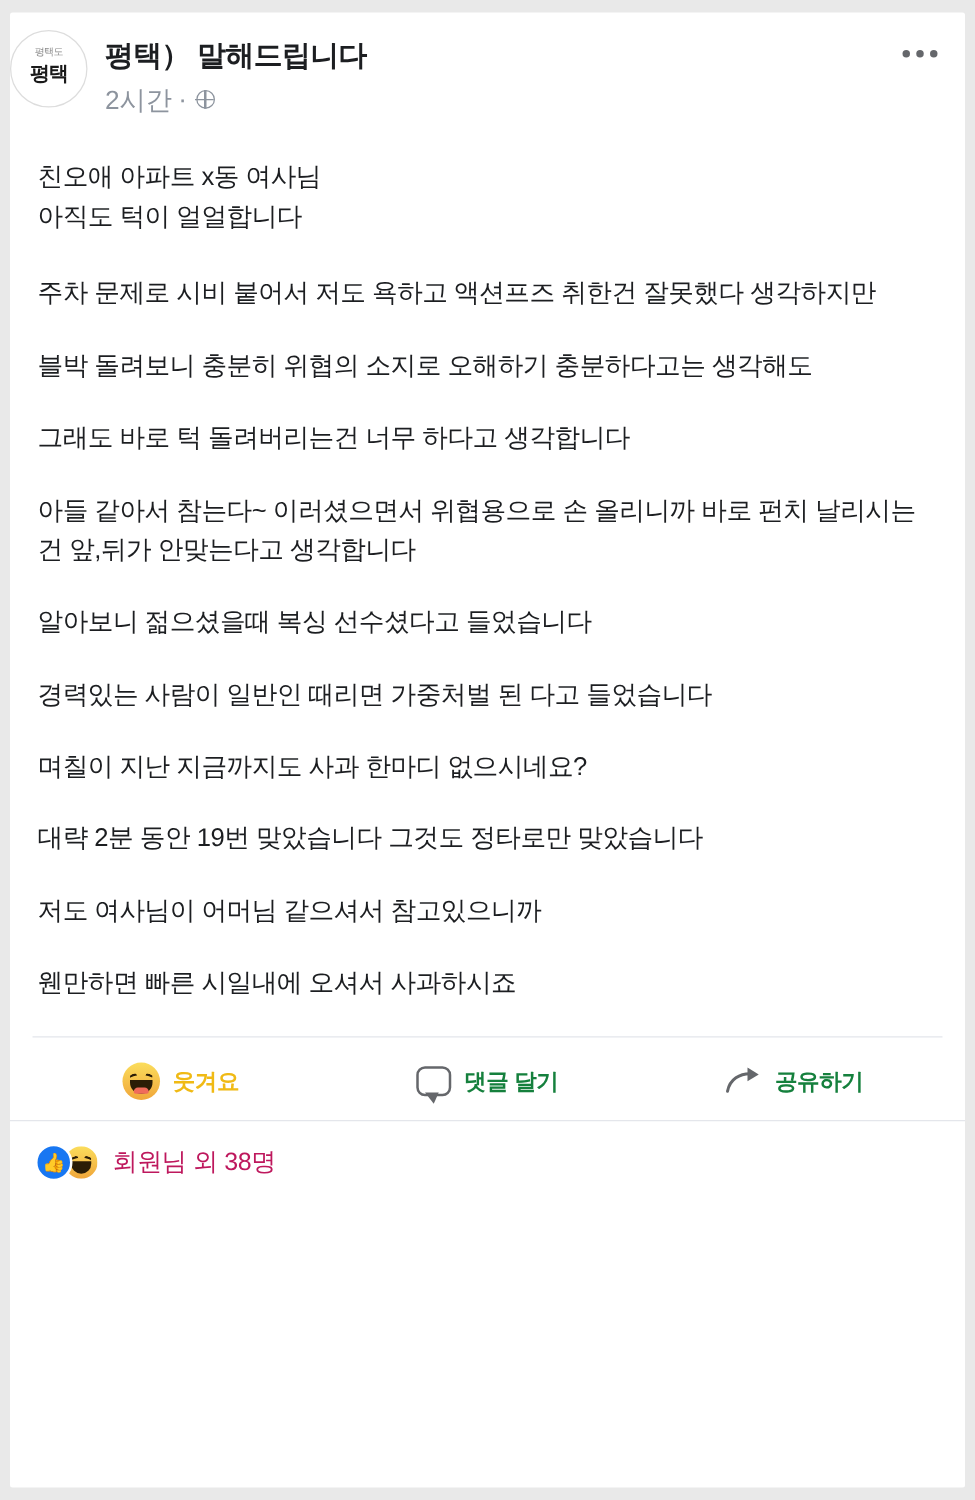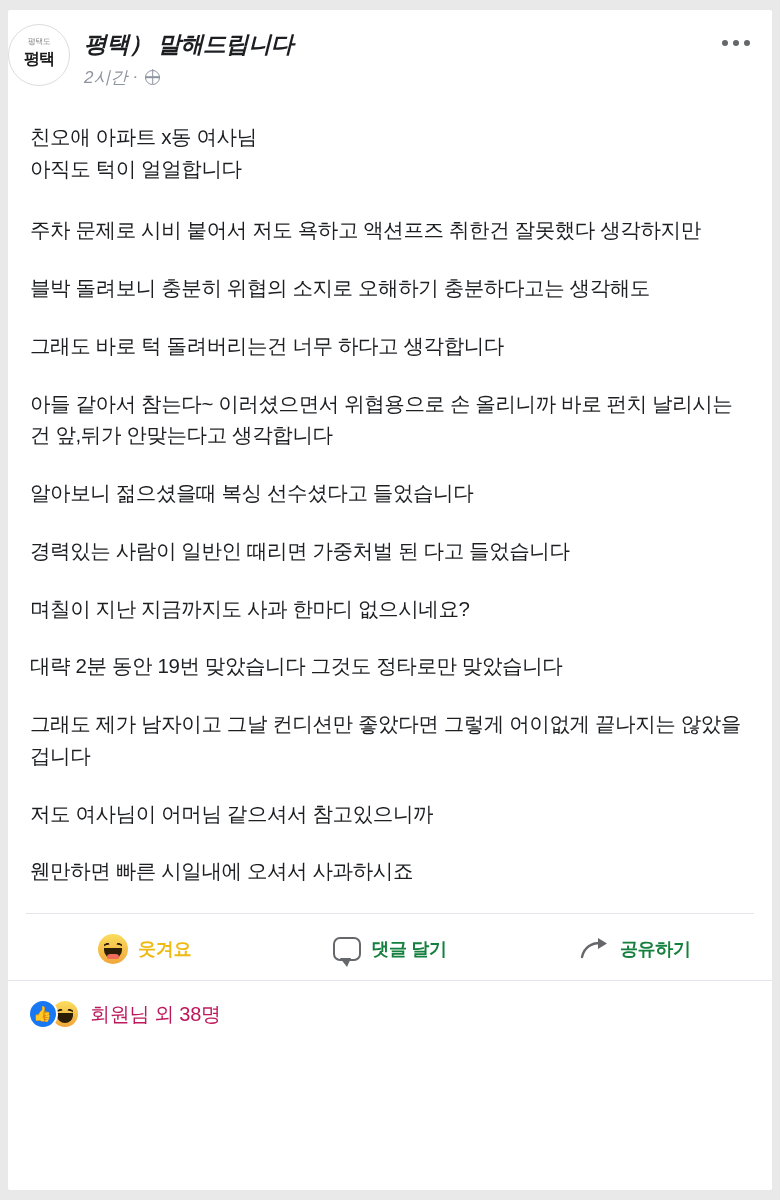--- a/index.html
+++ b/index.html
@@ -62,35 +62,34 @@
     font-size: 16px;
     font-weight: bold;
     color: #1a1a1a;
     letter-spacing: -1px;
   }
   .header-text {
     margin-left: 14px;
     padding-top: 6px;
     flex: 1 1 auto;
     min-width: 0;
-    font-style: italic;
   }
   .page-title {
     font-size: 23px;
     font-weight: bold;
     color: #1c1e21;
     line-height: 1.25;
     letter-spacing: -0.4px;
   }
   .meta-row {
     display: flex;
     align-items: center;
     margin-top: 7px;
     color: #8d949e;
-    font-size: 17px;
+    font-size: 21px;
   }
   .meta-sep { margin: 0 5px; }
   .globe {
     display: inline-block;
     width: 15px;
     height: 15px;
     border-radius: 50%;
     border: 1.6px solid #8d949e;
     position: relative;
     margin-left: 2px;
@@ -321,21 +320,20 @@
       <div class="para">친오애 아파트 x동 여사님
 아직도 턱이 얼얼합니다</div>
       <div class="para">주차 문제로 시비 붙어서 저도 욕하고 액션프즈 취한건 잘못했다 생각하지만</div>
       <div class="para">블박 돌려보니 충분히 위협의 소지로 오해하기 충분하다고는 생각해도</div>
       <div class="para">그래도 바로 턱 돌려버리는건 너무 하다고 생각합니다</div>
       <div class="para">아들 같아서 참는다~ 이러셨으면서 위협용으로 손 올리니까 바로 펀치 날리시는건 앞,뒤가 안맞는다고 생각합니다</div>
       <div class="para">알아보니 젊으셨을때 복싱 선수셨다고 들었습니다</div>
       <div class="para">경력있는 사람이 일반인 때리면 가중처벌 된 다고 들었습니다</div>
       <div class="para">며칠이 지난 지금까지도 사과 한마디 없으시네요?</div>
       <div class="para">대략 2분 동안 19번 맞았습니다 그것도 정타로만 맞았습니다</div>
-      <div class="para">그래도 제가 남자이고 그날 컨디션만 좋았다면 그렇게 어이없게 끝나지는 않았을겁니다</div>
       <div class="para">저도 여사님이 어머님 같으셔서 참고있으니까</div>
       <div class="para">웬만하면 빠른 시일내에 오셔서 사과하시죠</div>
     </div>
 
     <div class="divider"></div>
 
     <div class="actions">
       <div class="action active">
         <span class="haha-ico">
             <span class="haha-mouth"></span>

